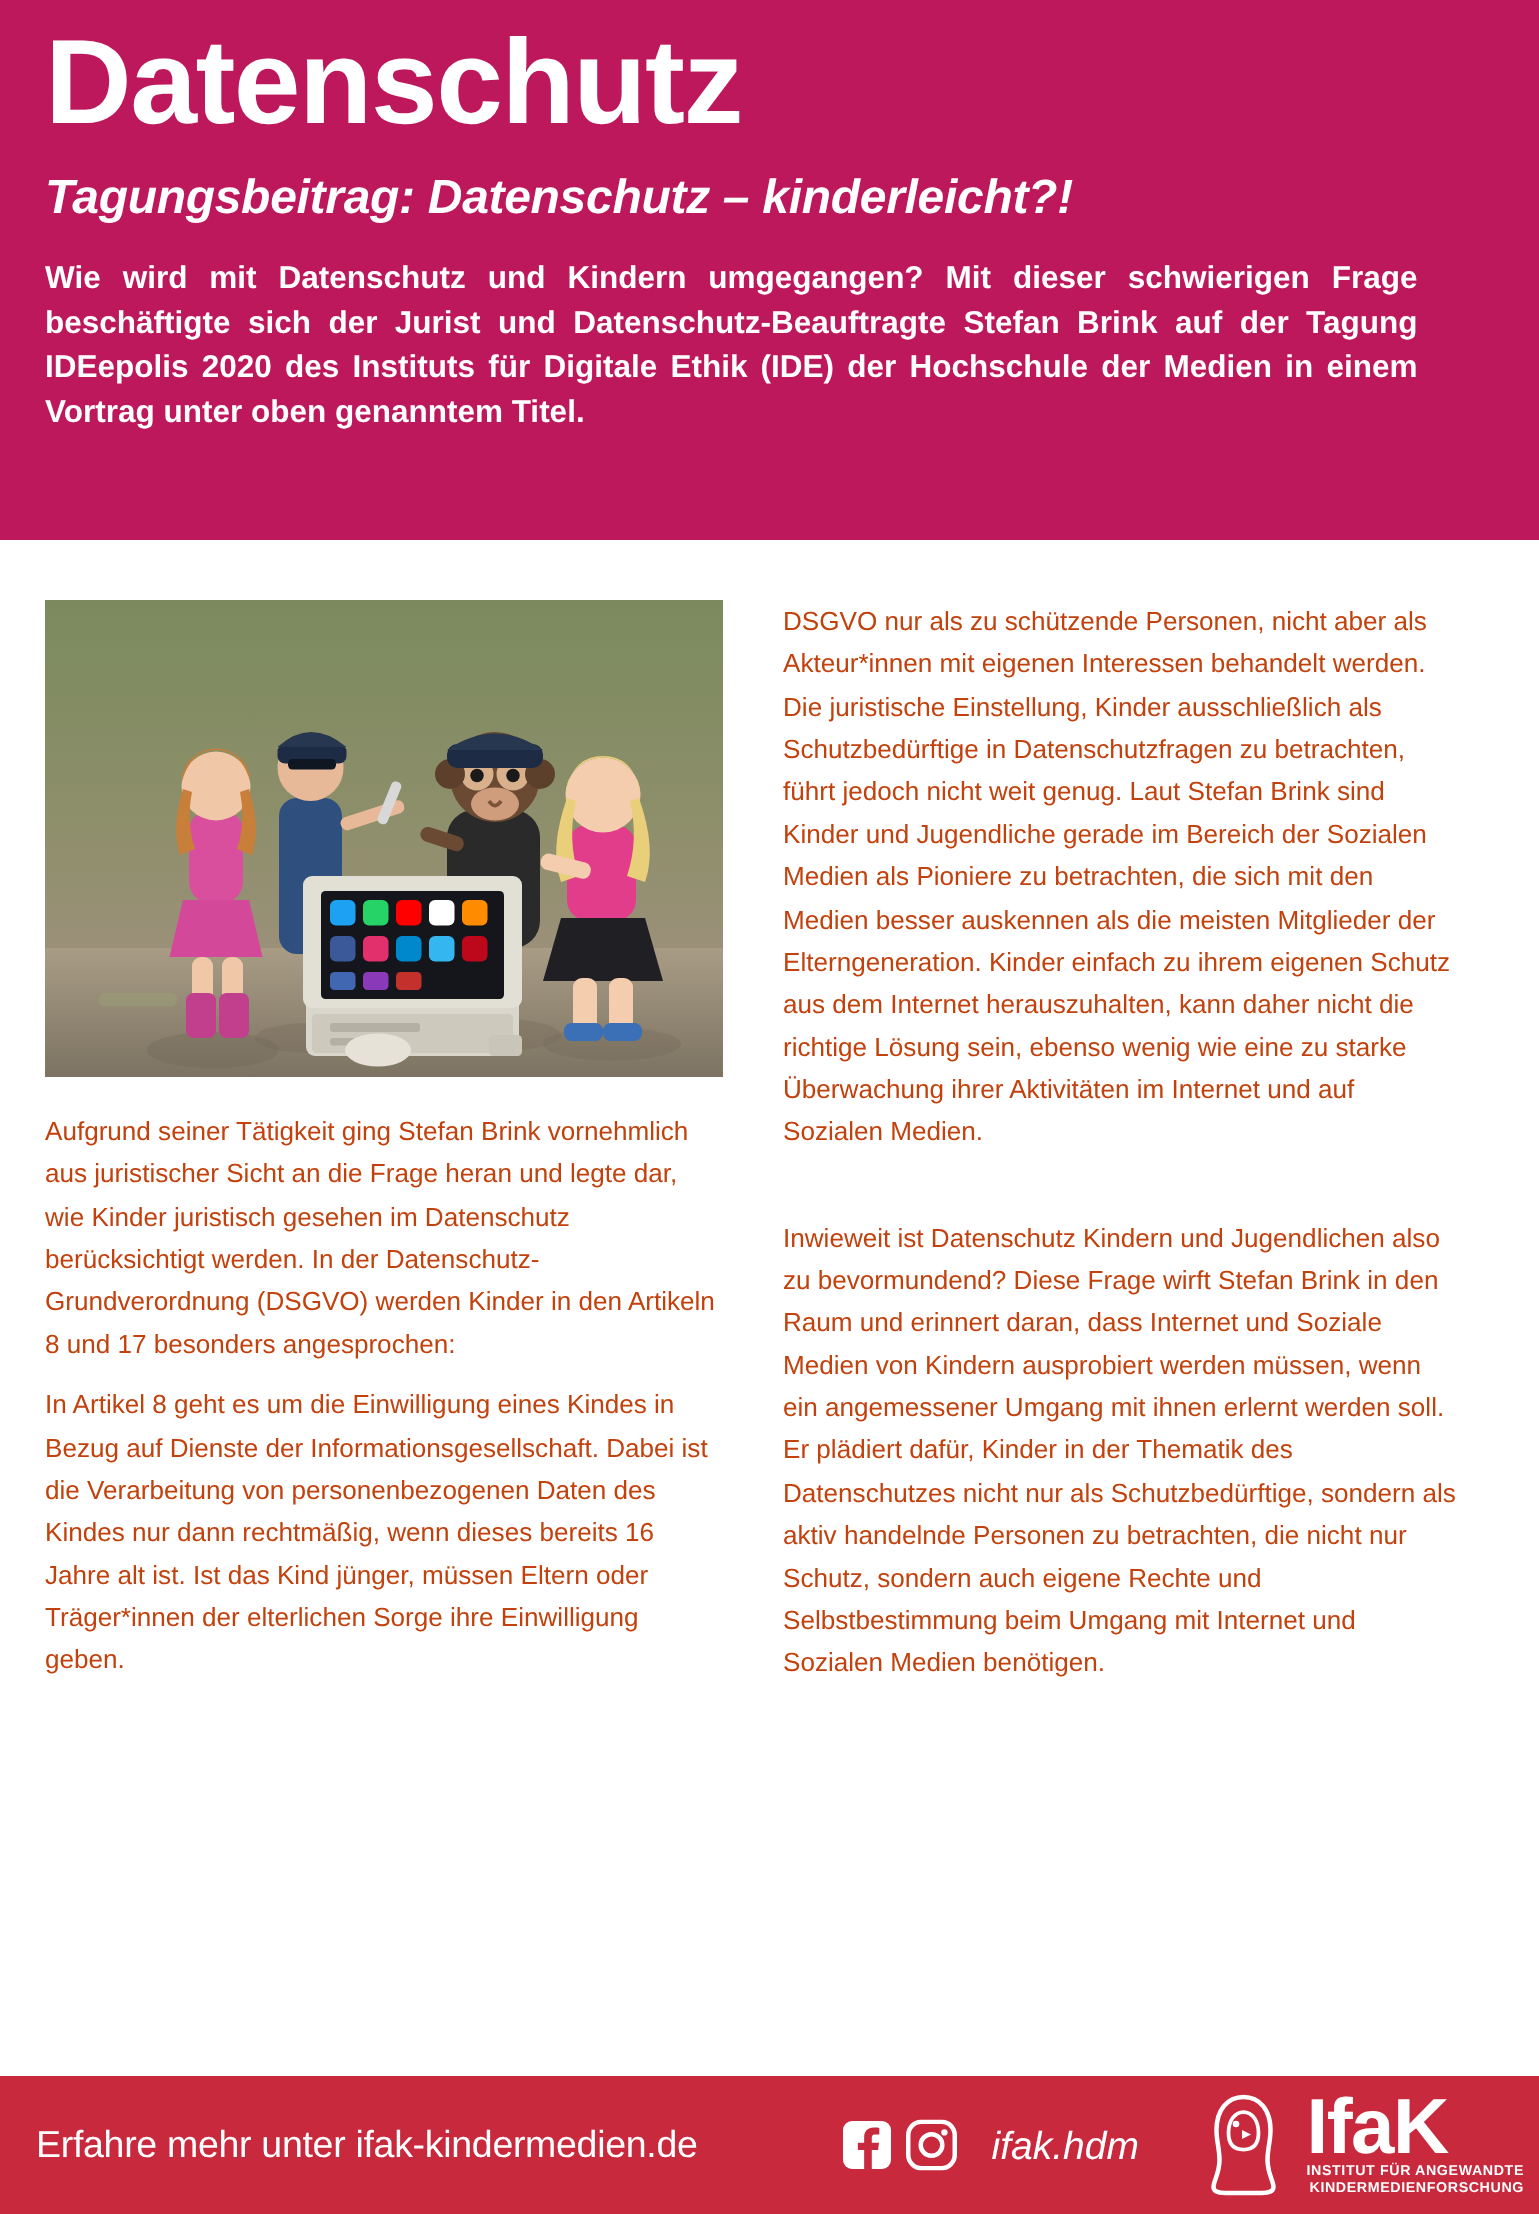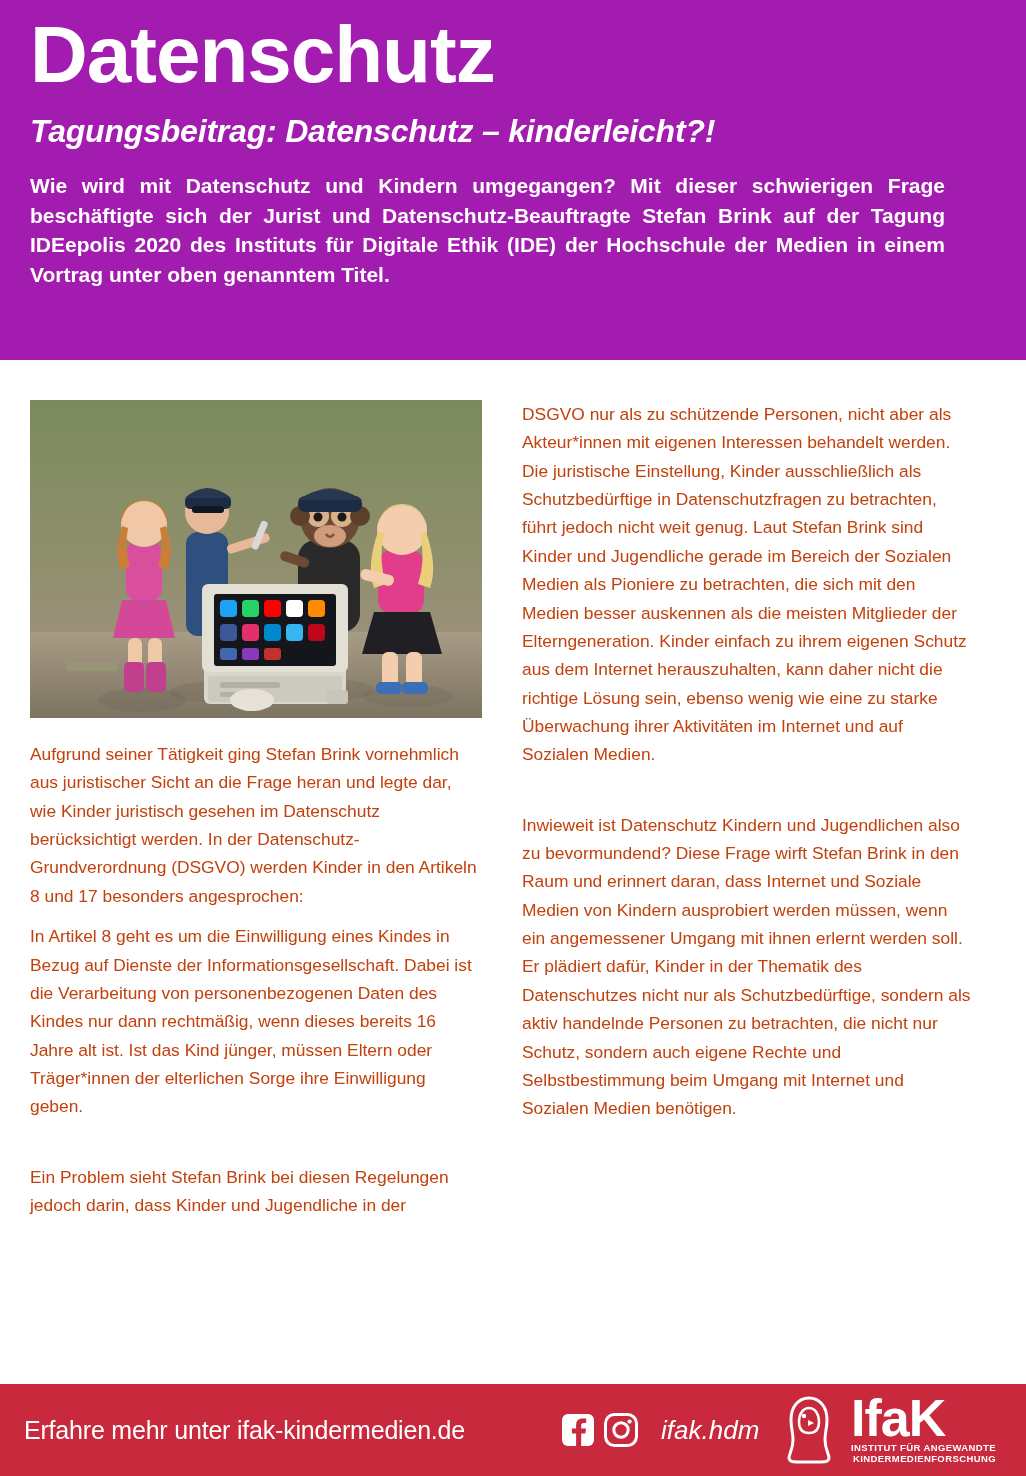--- a/index.html
+++ b/index.html
@@ -11,21 +11,21 @@
     height: 1476px;
     background: #ffffff;
     font-family: "Liberation Sans", sans-serif;
     color: #1a1a1a;
     overflow: hidden;
     position: relative;
   }
 
   
   .header {
-    background: #a21caf;
+    background: #be185d;
     color: #ffffff;
     padding: 14px 30px 26px 30px;
     box-sizing: border-box;
     width: 100%;
     height: 360px;
   }
   .header-title {
     font-size: 80px;
     font-weight: bold;
     line-height: 1.02;
@@ -113,21 +113,21 @@
     position: absolute;
     left: 0;
     bottom: 0;
     width: 1026px;
     height: 92px;
     background: #c8293c;
     color: #ffffff;
     display: flex;
     align-items: center;
     box-sizing: border-box;
-    padding: 0 30px 0 24px;
+    padding: 0 10px 0 24px;
   }
   .footer-text {
     font-size: 25px;
     letter-spacing: -0.2px;
     flex: 0 0 auto;
   }
   .footer-social {
     display: flex;
     align-items: center;
     gap: 9px;
@@ -266,21 +266,20 @@
           <rect x="190" y="282" width="60" height="6" rx="2" fill="#b4b0a4"></rect>
           <rect x="190" y="292" width="44" height="5" rx="2" fill="#b4b0a4"></rect>
           <ellipse cx="222" cy="300" rx="22" ry="11" fill="#e6e2d7"></ellipse>
           <rect x="296" y="290" width="22" height="14" rx="3" fill="#c9c5b9"></rect>
           <rect x="36" y="262" width="52" height="9" rx="4" fill="#9aa077" opacity="0.5"></rect>
         </svg>
       </div>
 
       <p class="para">Aufgrund seiner Tätigkeit ging Stefan Brink vornehmlich aus juristischer Sicht an die Frage heran und legte dar, wie Kinder juristisch gesehen im Datenschutz berücksichtigt werden. In der Datenschutz-Grundverordnung (DSGVO) werden Kinder in den Artikeln 8 und 17 besonders angesprochen:</p>
       <p class="para">In Artikel 8 geht es um die Einwilligung eines Kindes in Bezug auf Dienste der Informationsgesellschaft. Dabei ist die Verarbeitung von personenbezogenen Daten des Kindes nur dann rechtmäßig, wenn dieses bereits 16 Jahre alt ist. Ist das Kind jünger, müssen Eltern oder Träger*innen der elterlichen Sorge ihre Einwilligung geben.</p>
-      <p class="para spaced">Ein Problem sieht Stefan Brink bei diesen Regelungen jedoch darin, dass Kinder und Jugendliche in der</p>
     </div>
 
     <div class="col">
       <p class="para">DSGVO nur als zu schützende Personen, nicht aber als Akteur*innen mit eigenen Interessen behandelt werden. Die juristische Einstellung, Kinder ausschließlich als Schutzbedürftige in Datenschutzfragen zu betrachten, führt jedoch nicht weit genug. Laut Stefan Brink sind Kinder und Jugendliche gerade im Bereich der Sozialen Medien als Pioniere zu betrachten, die sich mit den Medien besser auskennen als die meisten Mitglieder der Elterngeneration. Kinder einfach zu ihrem eigenen Schutz aus dem Internet herauszuhalten, kann daher nicht die richtige Lösung sein, ebenso wenig wie eine zu starke Überwachung ihrer Aktivitäten im Internet und auf Sozialen Medien.</p>
       <p class="para spaced">Inwieweit ist Datenschutz Kindern und Jugendlichen also zu bevormundend? Diese Frage wirft Stefan Brink in den Raum und erinnert daran, dass Internet und Soziale Medien von Kindern ausprobiert werden müssen, wenn ein angemessener Umgang mit ihnen erlernt werden soll. Er plädiert dafür, Kinder in der Thematik des Datenschutzes nicht nur als Schutzbedürftige, sondern als aktiv handelnde Personen zu betrachten, die nicht nur Schutz, sondern auch eigene Rechte und Selbstbestimmung beim Umgang mit Internet und Sozialen Medien benötigen.</p>
 
       <div class="sources">
         <div class="sources-title">Quellenangaben und weiterführende Informationen:</div>
         <div class="source-line">
           <span>Intersoft Consulting (o.J.): </span><a class="source-link" href="#">DSGVO</a>

